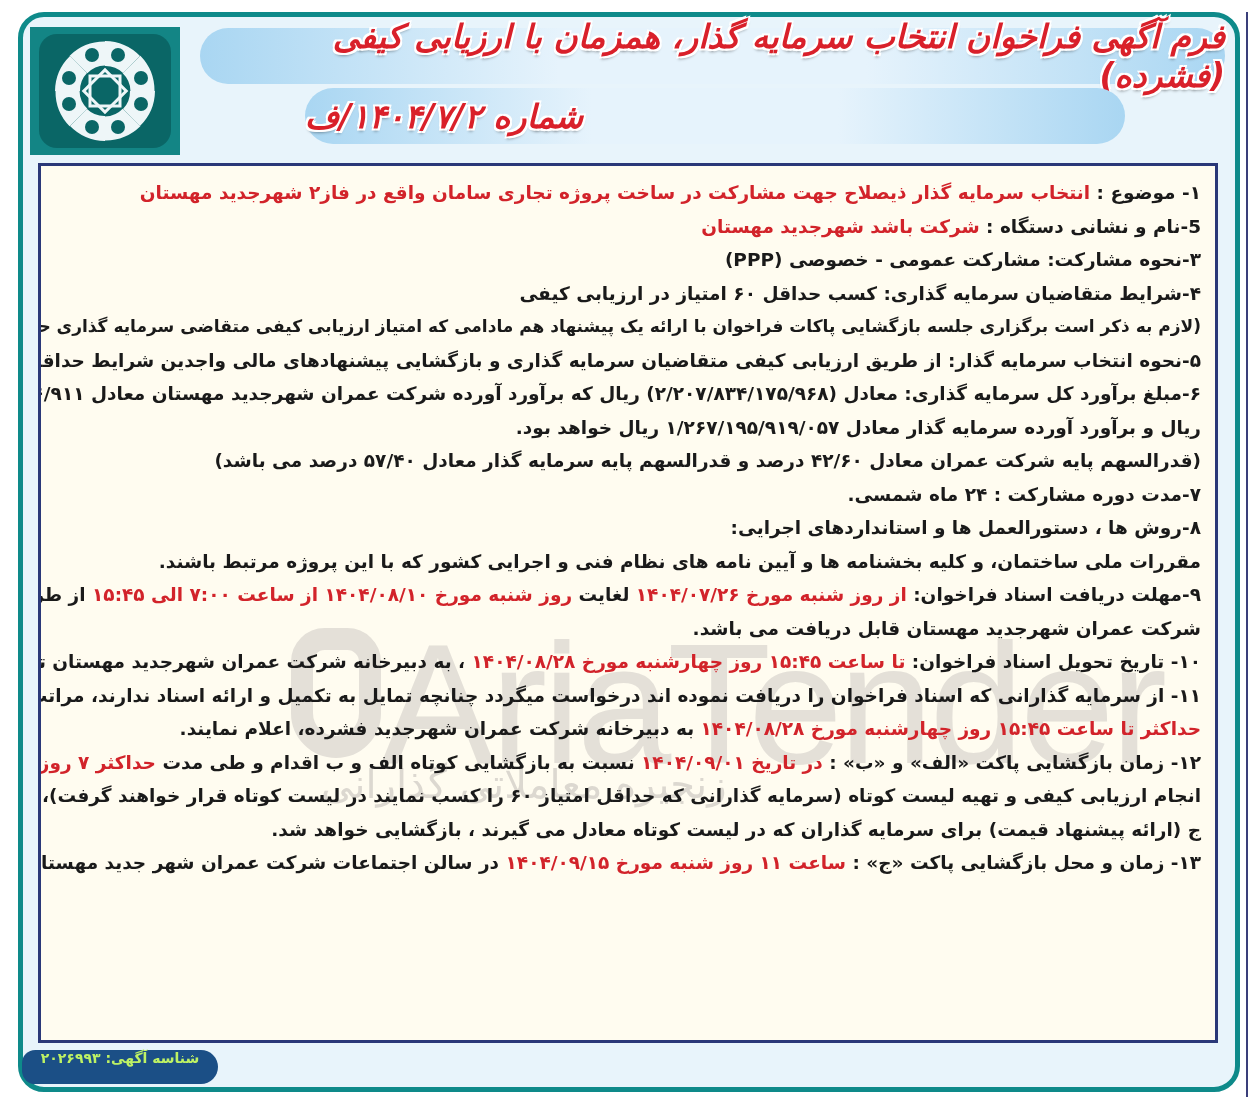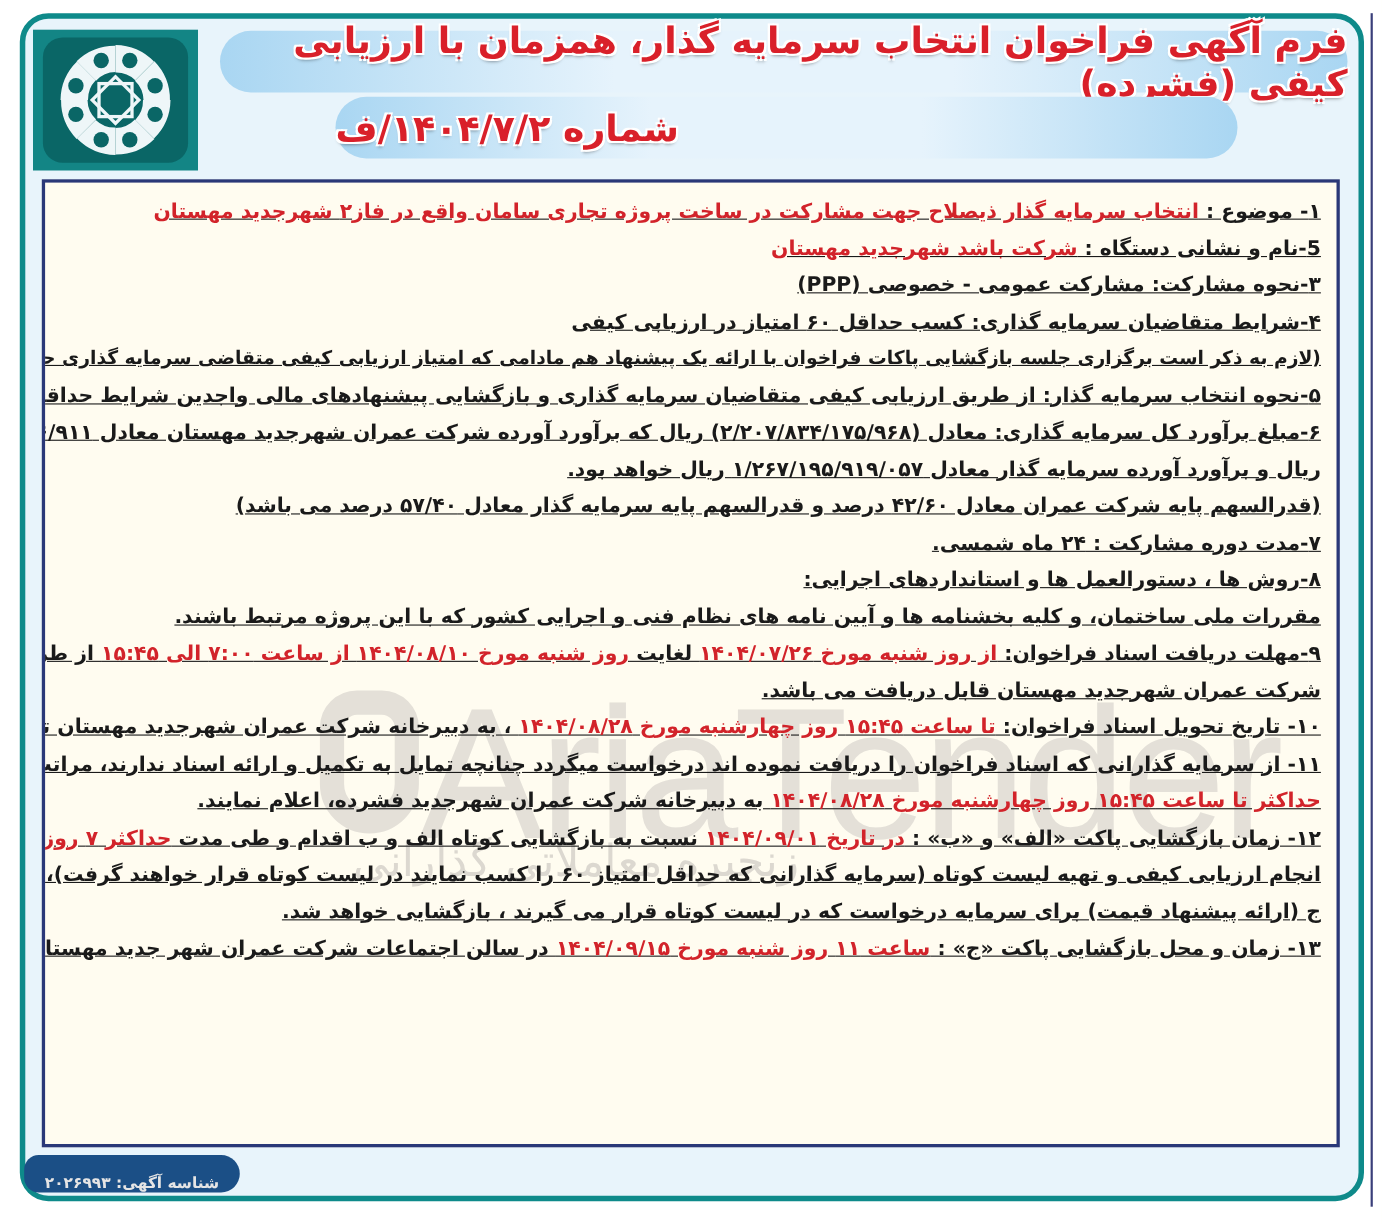--- a/index.html
+++ b/index.html
@@ -31,20 +31,21 @@
     .sub-pill {
       position: absolute; left: 305px; top: 88px; width: 820px; height: 56px;
       border-radius: 28px;
       background: linear-gradient(90deg, #a9d6f2 0%, #e6f3fc 35%, #e6f3fc 65%, #a9d6f2 100%);
       display: flex; align-items: center; justify-content: flex-end;
     }
     .title-text {
       font-family: "DejaVu Sans", sans-serif; font-weight: bold; font-size: 33px;
       color: #d9202a; letter-spacing: 0;
       text-shadow: -2px -2px 0 #fff, 2px -2px 0 #fff, -2px 2px 0 #fff, 2px 2px 0 #fff, 0 3px 3px rgba(0,0,0,.35);
+      font-style: italic;
     }
     .body-box {
       position: absolute; left: 38px; top: 163px; width: 1180px; height: 880px;
       border: 3px solid #2a3878; background: #fffcf0; box-sizing: border-box;
       padding: 10px 14px 0 14px; overflow: hidden;
     }
     .watermark {
       position: absolute; left: 250px; top: 440px; width: 700px; height: 220px;
       pointer-events: none;
     }
@@ -56,28 +57,28 @@
       position: absolute; left: 0; top: 22px; width: 90px; height: 130px;
       border: 22px solid #e4e0d8; border-radius: 45px 45px 60px 60px; box-sizing: border-box;
     }
     .wm-persian {
       position: absolute; left: 30px; top: 155px; font-size: 40px; color: #dcd8d0;
       letter-spacing: 8px; white-space: nowrap;
     }
     .lines { position: relative; z-index: 1; }
     .line {
       font-family: "DejaVu Sans", sans-serif; font-weight: bold; font-size: 18.5px;
-      line-height: 33.5px; color: #1a1a1a; white-space: nowrap; text-align: right; text-decoration: underline;
+      line-height: 33.5px; color: #1a1a1a; white-space: nowrap; text-align: right;
     }
     .line.small { font-size: 17px; }
     .red { color: #d2232a; }
     .id-badge {
       position: absolute; left: 22px; top: 1050px; width: 196px; height: 34px;
-      background: #1b4f86; border-radius: 14px 18px 18px 14px; color: #e5e5e5;
-      display: flex; align-items: flex-end; justify-content: center;
+      background: #1b4f86; border-radius: 14px 18px 18px 14px; color: #bef264;
+      display: flex; align-items: flex-start; justify-content: center;
       font-family: "DejaVu Sans", sans-serif; font-weight: bold; font-size: 14px; z-index: 2;
     }
   </style>
 </head>
 <body>
 
 <div class="frame"></div>
 <div class="right-edge"></div>
 
 <div class="logo">
@@ -150,21 +151,21 @@
       <span>۱۰- تاریخ تحویل اسناد فراخوان: </span><span class="red">تا ساعت ۱۵:۴۵ روز چهارشنبه مورخ ۱۴۰۴/۰۸/۲۸</span><span> ، به دبیرخانه شرکت عمران شهرجدید مهستان تحویل شود.</span>
     </div>
     <div class="line">۱۱- از سرمایه گذارانی که اسناد فراخوان را دریافت نموده اند درخواست میگردد چنانچه تمایل به تکمیل و ارائه اسناد ندارند، مراتب را به صورت کتبی ،</div>
     <div class="line">
       <span class="red">حداکثر تا ساعت ۱۵:۴۵ روز چهارشنبه مورخ ۱۴۰۴/۰۸/۲۸</span><span> به دبیرخانه شرکت عمران شهرجدید فشرده، اعلام نمایند.</span>
     </div>
     <div class="line">
       <span>۱۲- زمان بازگشایی پاکت «الف» و «ب» : </span><span class="red">در تاریخ ۱۴۰۴/۰۹/۰۱</span><span> نسبت به بازگشایی کوتاه الف و ب اقدام و طی مدت </span><span class="red">حداکثر ۷ روز کاری</span>
     </div>
     <div class="line">انجام ارزیابی کیفی و تهیه لیست کوتاه (سرمایه گذارانی که حداقل امتیاز ۶۰ را کسب نمایند در لیست کوتاه قرار خواهند گرفت)، اقدام می گردد و پاکت</div>
-    <div class="line">ج (ارائه پیشنهاد قیمت) برای سرمایه درخواست که در لیست کوتاه قرار می گیرند ، بازگشایی خواهد شد.</div>
+    <div class="line">ج (ارائه پیشنهاد قیمت) برای سرمایه گذاران که در لیست کوتاه معادل می گیرند ، بازگشایی خواهد شد.</div>
     <div class="line">
       <span>۱۳- زمان و محل بازگشایی پاکت «ج» : </span><span class="red">ساعت ۱۱ روز شنبه مورخ ۱۴۰۴/۰۹/۱۵</span><span> در سالن اجتماعات شرکت عمران شهر جدید مهستان.</span>
     </div>
   </div>
 </div>
 
 <div class="id-badge">
   <span>شناسه آگهی: ۲۰۲۶۹۹۳</span>
 </div>
 

